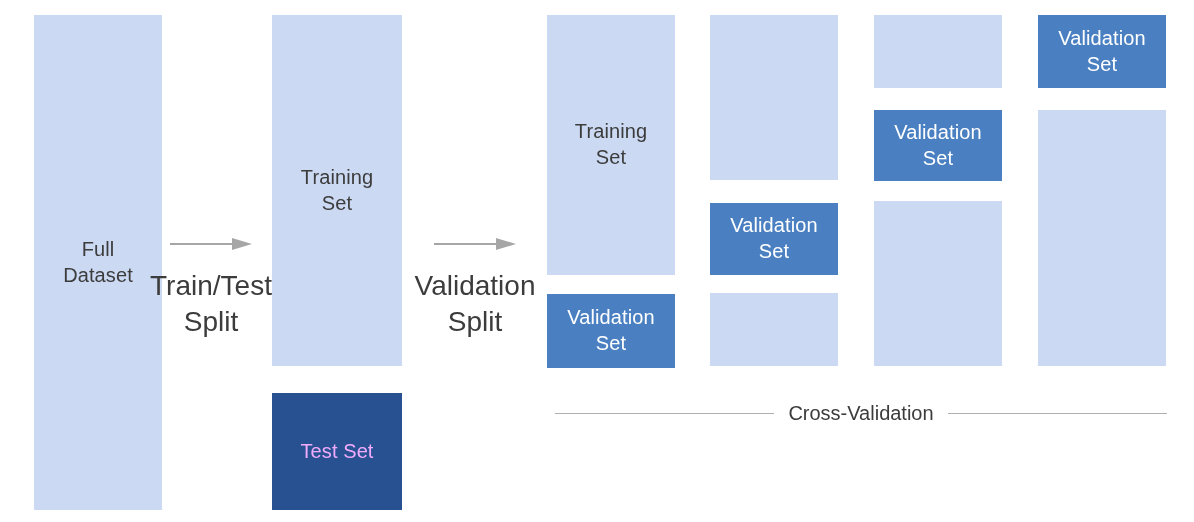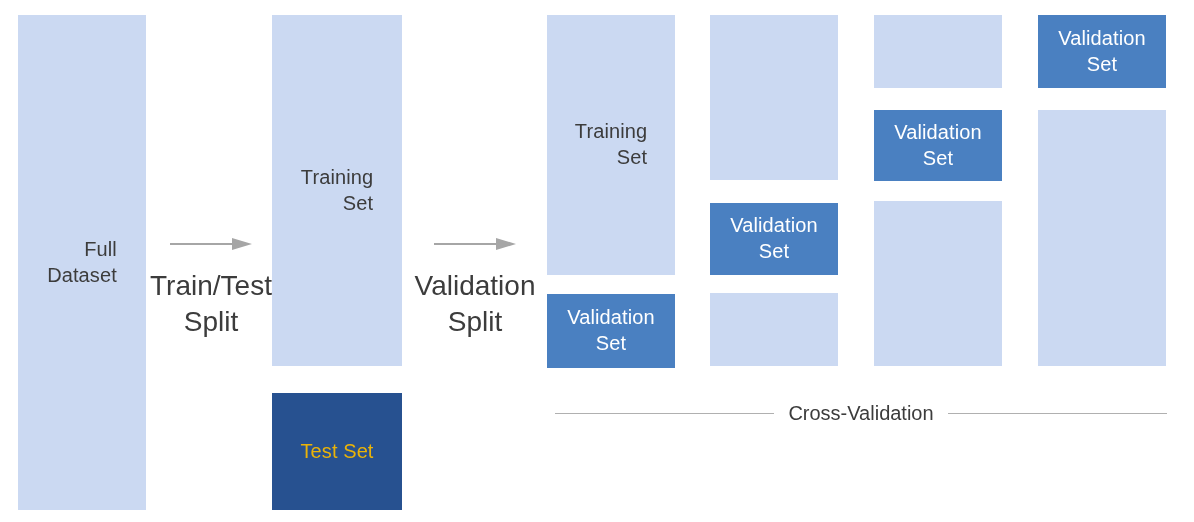--- a/index.html
+++ b/index.html
@@ -30,29 +30,28 @@
     justify-content: center;
     text-align: center;
     line-height: 1.28;
     font-size: 20px;
     letter-spacing: 0.1px;
     white-space: pre-line;
   }
   .block.light {
     background: #cbd9f2;
     color: #3c3c3c;
-    text-align: right;
   }
   .block.mid {
     background: #4a80c1;
     color: #ffffff;
   }
   .block.dark {
     background: #275190;
-    color: #eab308;
+    color: #f0abfc;
   }
   .block .label {
     display: block;
     padding: 0 4px;
   }
 
   
   .arrow {
     position: absolute;
     height: 14px;
@@ -92,21 +91,21 @@
     color: #3c3c3c;
     white-space: nowrap;
     line-height: 1;
   }
 </style>
 </head>
 <body>
 
 <div id="canvas">
 
-  <div class="block light" style="left:18px; top:15px; width:128px; height:495px;">
+  <div class="block light" style="left:34px; top:15px; width:128px; height:495px;">
     <span class="label">Full
 Dataset</span>
   </div>
 
   <div class="arrow" style="left:170px; top:237px; width:82px;">
     <svg width="82" height="14" viewBox="0 0 82 14">
       <path d="M0 6.0 L62 6.0 L62 1.0 L82 7.0 L62 13.0 L62 8.0 L0 8.0 Z" fill="#a6a6a6"></path>
     </svg>
   </div>
   <div class="caption" style="left:148px; top:268px; width:126px;">Train/Test

